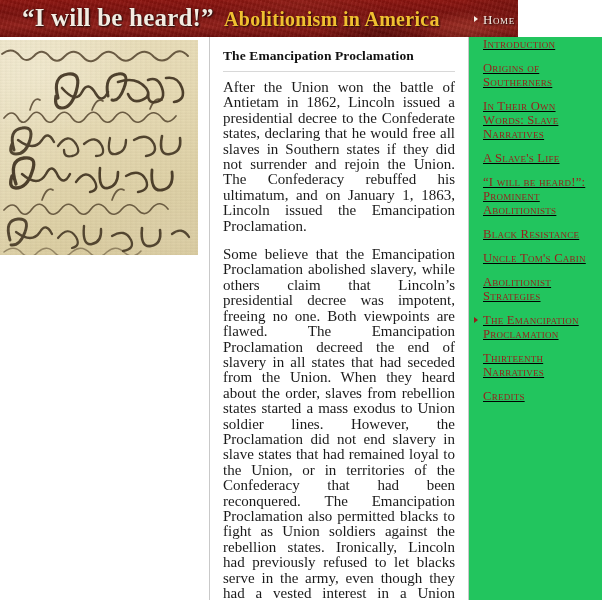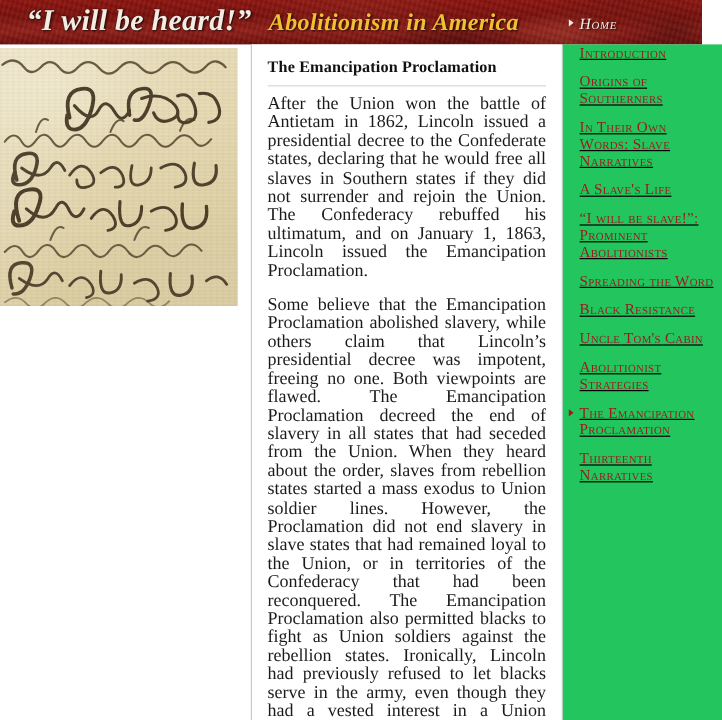--- a/index.html
+++ b/index.html
@@ -12,31 +12,30 @@
     background: #ffffff;
     font-family: "Liberation Serif", "DejaVu Serif", serif;
     overflow: hidden;
     position: relative;
   }
 
   
   #header-banner {
     position: absolute;
     left: 0; top: 0;
-    width: 585px;
+    width: 518px;
     height: 37px;
     background:
       radial-gradient(ellipse 90px 40px at 520px 8px, rgba(120,20,15,.85), rgba(0,0,0,0) 70%),
       radial-gradient(ellipse 70px 30px at 470px 30px, rgba(160,60,45,.55), rgba(0,0,0,0) 70%),
       radial-gradient(ellipse 60px 28px at 560px 26px, rgba(70,10,8,.6), rgba(0,0,0,0) 70%),
       radial-gradient(ellipse 120px 30px at 300px 4px, rgba(150,40,30,.45), rgba(0,0,0,0) 75%),
       radial-gradient(ellipse 80px 22px at 380px 32px, rgba(60,8,6,.5), rgba(0,0,0,0) 75%),
       linear-gradient(180deg, #8e1510 0%, #7c120e 35%, #93201a 70%, #6e0f0b 100%);
     overflow: hidden;
-    font-style: italic;
   }
   #header-banner::after {
     content: "";
     position: absolute;
     left: 0; top: 0; right: 0; bottom: 0;
     background:
       repeating-linear-gradient(105deg, rgba(255,255,255,0.035) 0px, rgba(255,255,255,0.035) 1px, rgba(0,0,0,0.04) 2px, rgba(0,0,0,0.04) 4px),
       repeating-linear-gradient(15deg, rgba(0,0,0,0.05) 0px, rgba(0,0,0,0.05) 2px, rgba(255,255,255,0.02) 3px, rgba(255,255,255,0.02) 6px);
     pointer-events: none;
   }
@@ -287,20 +286,20 @@
   <p class="body-paragraph">Some believe that the Emancipation Proclamation abolished slavery, while others claim that Lincoln’s presidential decree was impotent, freeing no one. Both viewpoints are flawed. The Emancipation Proclamation decreed the end of slavery in all states that had seceded from the Union. When they heard about the order, slaves from rebellion states started a mass exodus to Union soldier lines. However, the Proclamation did not end slavery in slave states that had remained loyal to the Union, or in territories of the Confederacy that had been reconquered. The Emancipation Proclamation also permitted blacks to fight as Union soldiers against the rebellion states. Ironically, Lincoln had previously refused to let blacks serve in the army, even though they had a vested interest in a Union victory, and even though the Confederacy had commonly used forced black labor to assist Rebel troops. Lincoln had kept blacks out of the army in an effort to pacify loyal white Southerners and Northerners who wanted to uphold America’s racial caste system.</p>
   <p class="body-paragraph">Although the Emancipation Proclamation depended on a Northern victory for its enactment, and some slaves were not informed of their freedom until months later, it nonetheless pierced the heart of the South. It changed the war’s focus from preserving the Union to ending slavery, and opened a path for the actual abolition of slavery in the United States.</p>
 
 </div>
 
 <nav id="nav-sidebar">
     <a class="nav-item"><span>Introduction</span></a>
     <a class="nav-item"><span>Origins of Southerners</span></a>
     <a class="nav-item"><span>In Their Own Words: Slave Narratives</span></a>
     <a class="nav-item"><span>A Slave's Life</span></a>
-    <a class="nav-item"><span>“I will be slave!”: Prominent Abolitionists</span></a>
-    <a class="nav-item"><span>Spreading the Word</span></a>
+    <a class="nav-item"><span>“I will be heard!”: Prominent Abolitionists</span></a>
     <a class="nav-item"><span>Black Resistance</span></a>
     <a class="nav-item"><span>Uncle Tom's Cabin</span></a>
     <a class="nav-item"><span>Abolitionist Strategies</span></a>
     <a class="nav-item current"><span class="nav-marker"></span><span>The Emancipation Proclamation</span></a>
     <a class="nav-item"><span>Thirteenth Narratives</span></a>
+    <a class="nav-item"><span>Credits</span></a>
   </nav>
 
 </body></html>

